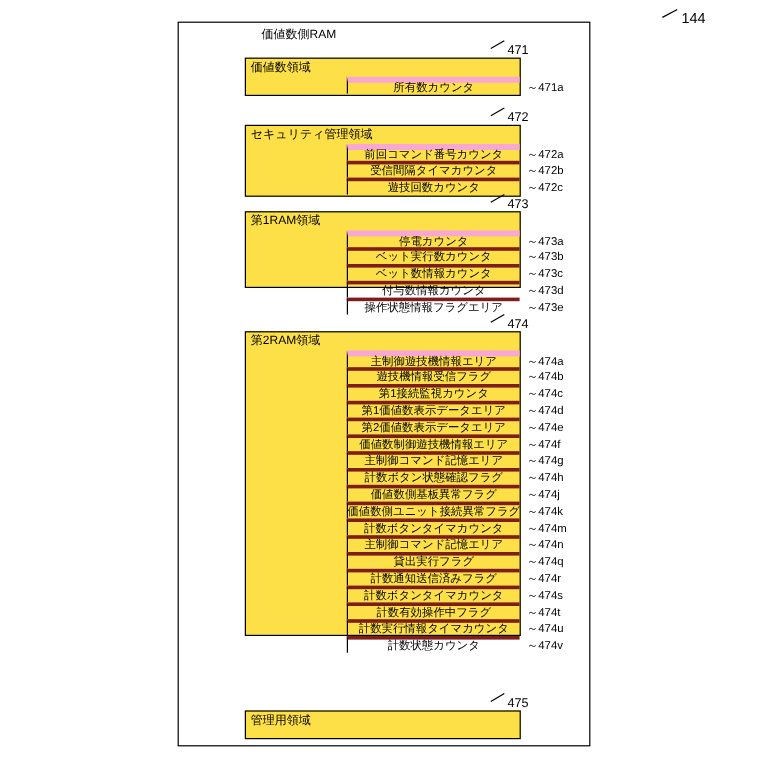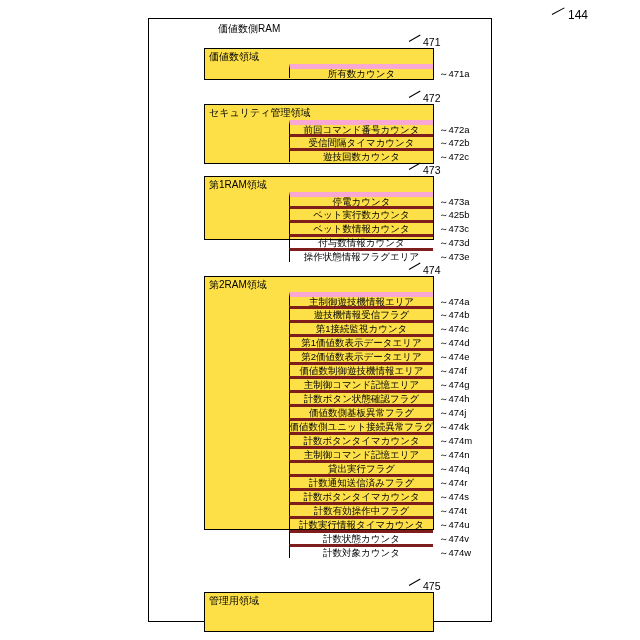--- a/index.html
+++ b/index.html
@@ -170,21 +170,21 @@
 
   <div class="group" style="left:204px; top:176px; width:230px; height:64px;">
     <div class="group-title">第1RAM領域</div>
     <div class="rows">
       <div class="row">
         <span>停電カウンタ</span>
         <span class="row-ref">～<span>473a</span></span>
       </div>
       <div class="row">
         <span>ベット実行数カウンタ</span>
-        <span class="row-ref">～<span>425b</span></span>
+        <span class="row-ref">～<span>473b</span></span>
       </div>
       <div class="row">
         <span>ベット数情報カウンタ</span>
         <span class="row-ref">～<span>473c</span></span>
       </div>
       <div class="row">
         <span>付与数情報カウンタ</span>
         <span class="row-ref">～<span>473d</span></span>
       </div>
       <div class="row">
@@ -265,30 +265,26 @@
         <span class="row-ref">～<span>474t</span></span>
       </div>
       <div class="row">
         <span>計数実行情報タイマカウンタ</span>
         <span class="row-ref">～<span>474u</span></span>
       </div>
       <div class="row">
         <span>計数状態カウンタ</span>
         <span class="row-ref">～<span>474v</span></span>
       </div>
-      <div class="row">
-        <span>計数対象カウンタ</span>
-        <span class="row-ref">～<span>474w</span></span>
-      </div>
     </div>
   </div>
   <div class="grp-ref" style="left:409px; top:264px;">
     <span class="tick"></span><span>474</span>
   </div>
 
-  <div class="group" style="left:204px; top:592px; width:230px; height:40px;">
+  <div class="group" style="left:204px; top:592px; width:230px; height:24px;">
     <div class="group-title">管理用領域</div>
   </div>
   <div class="grp-ref" style="left:409px; top:580px;">
     <span class="tick"></span><span>475</span>
   </div>
 
 </div>
 
 </body></html>

